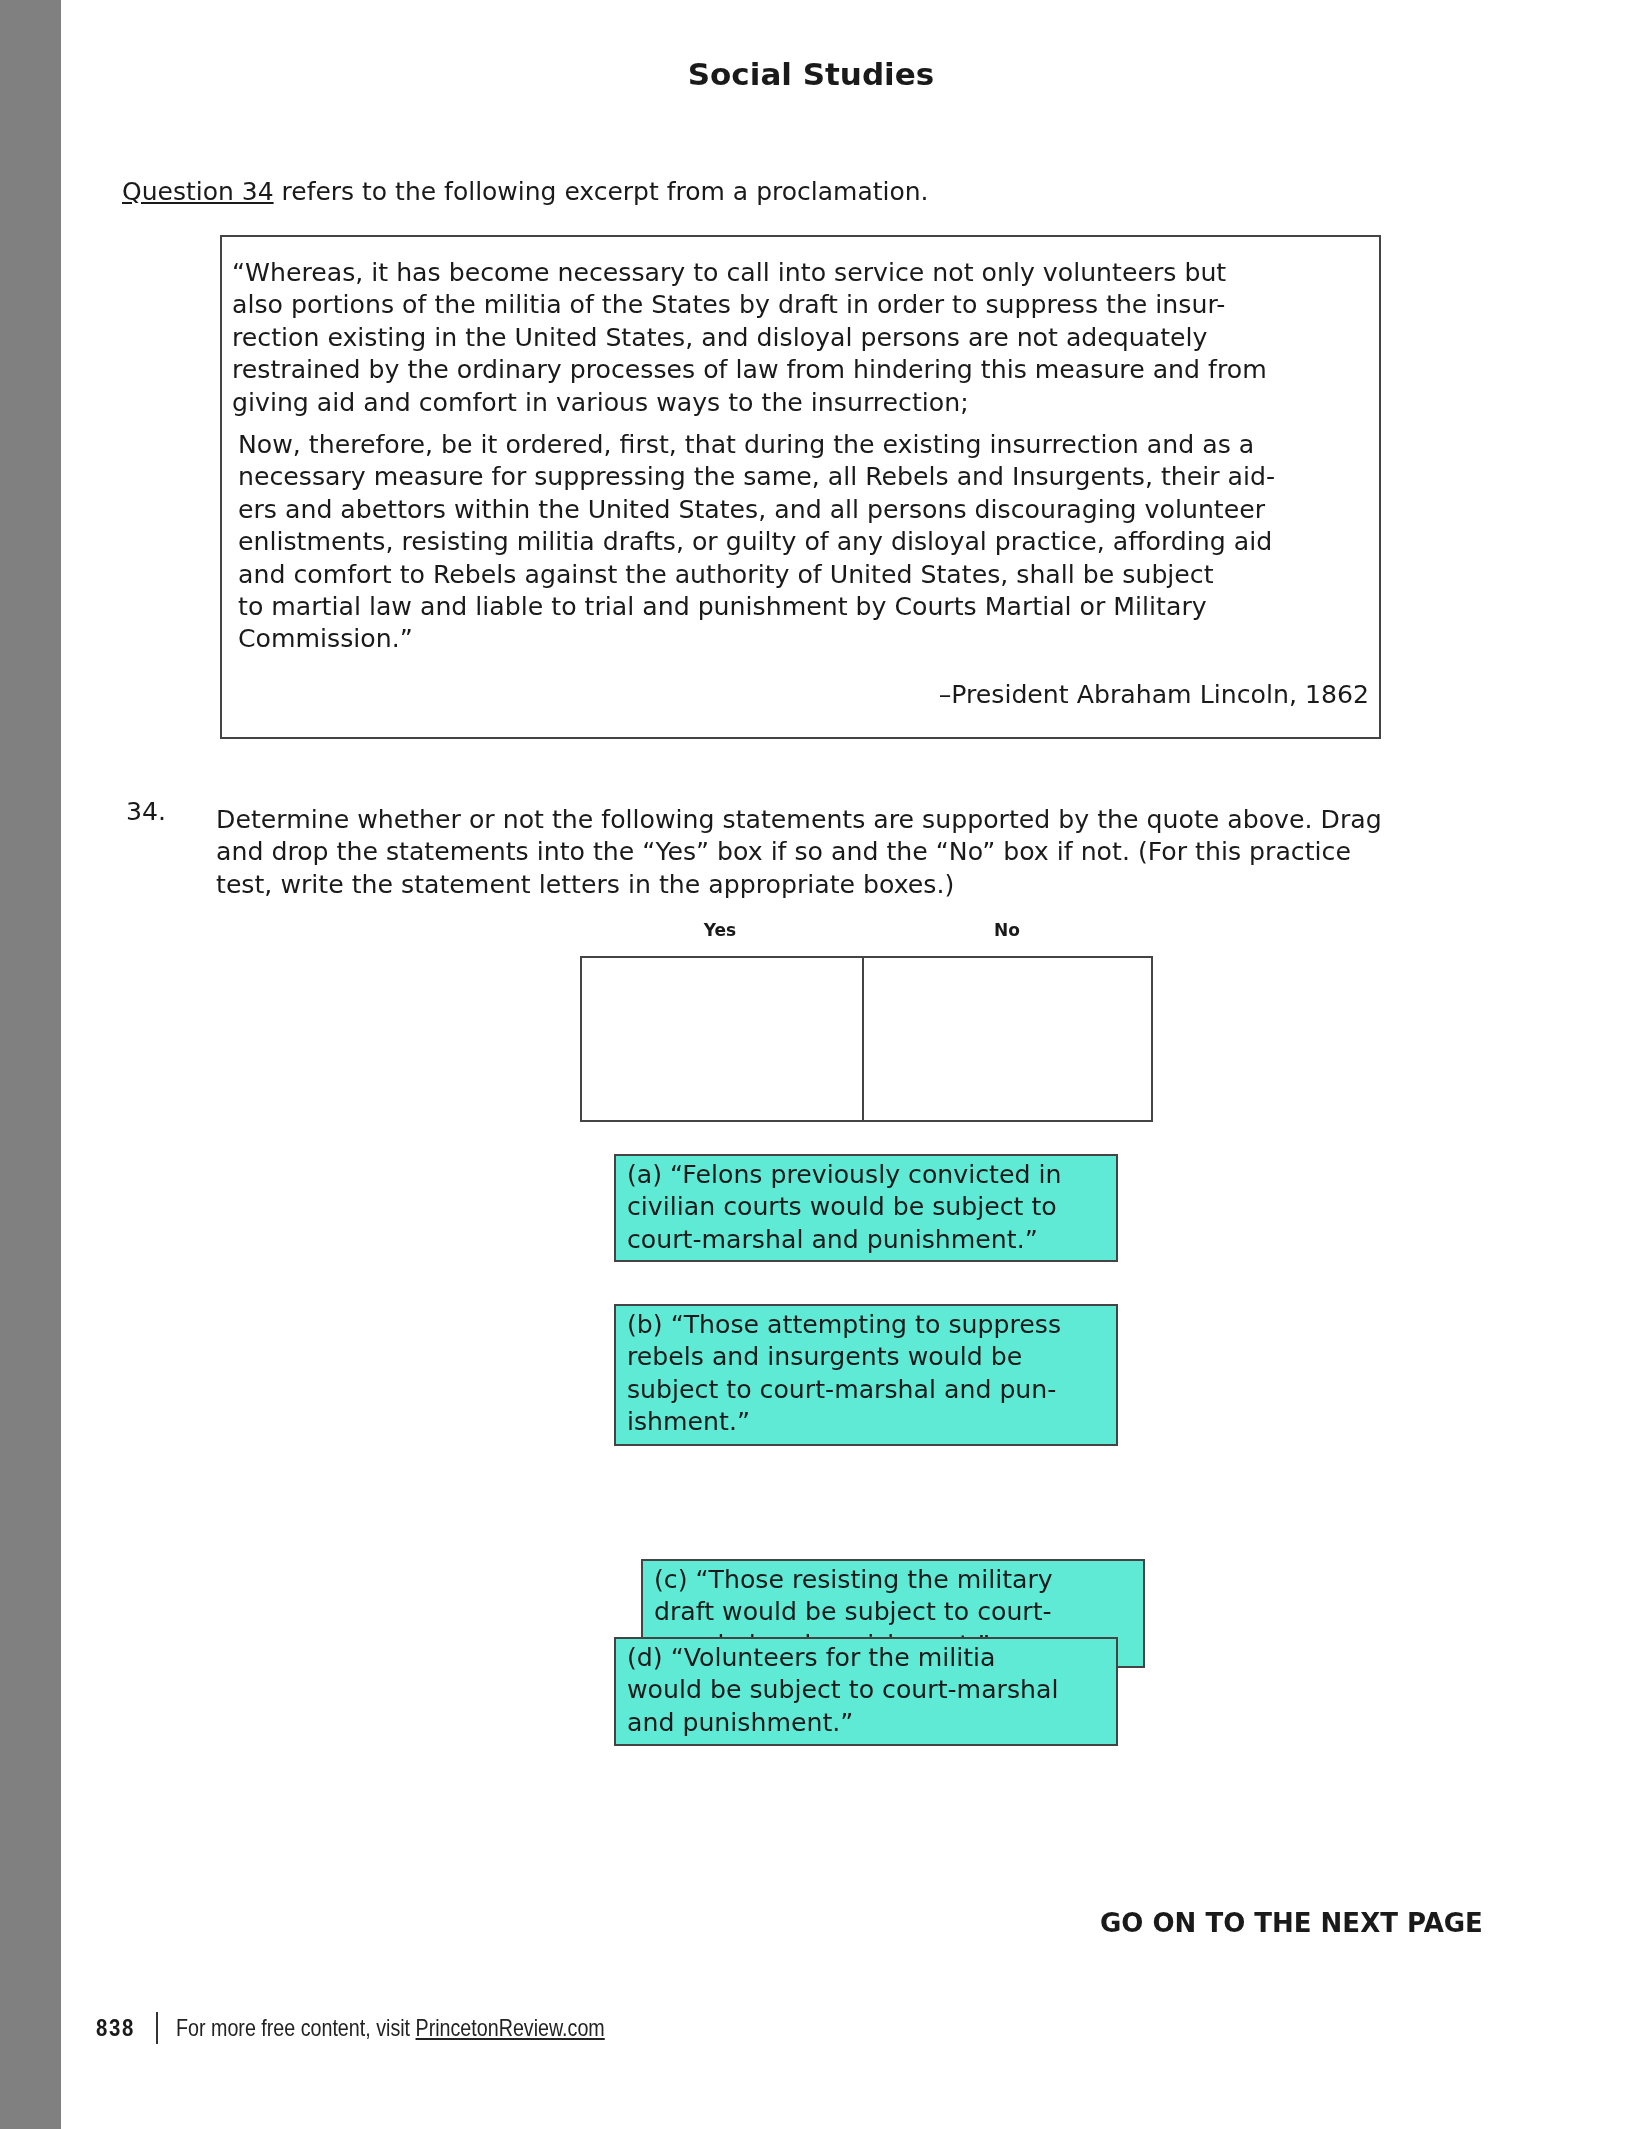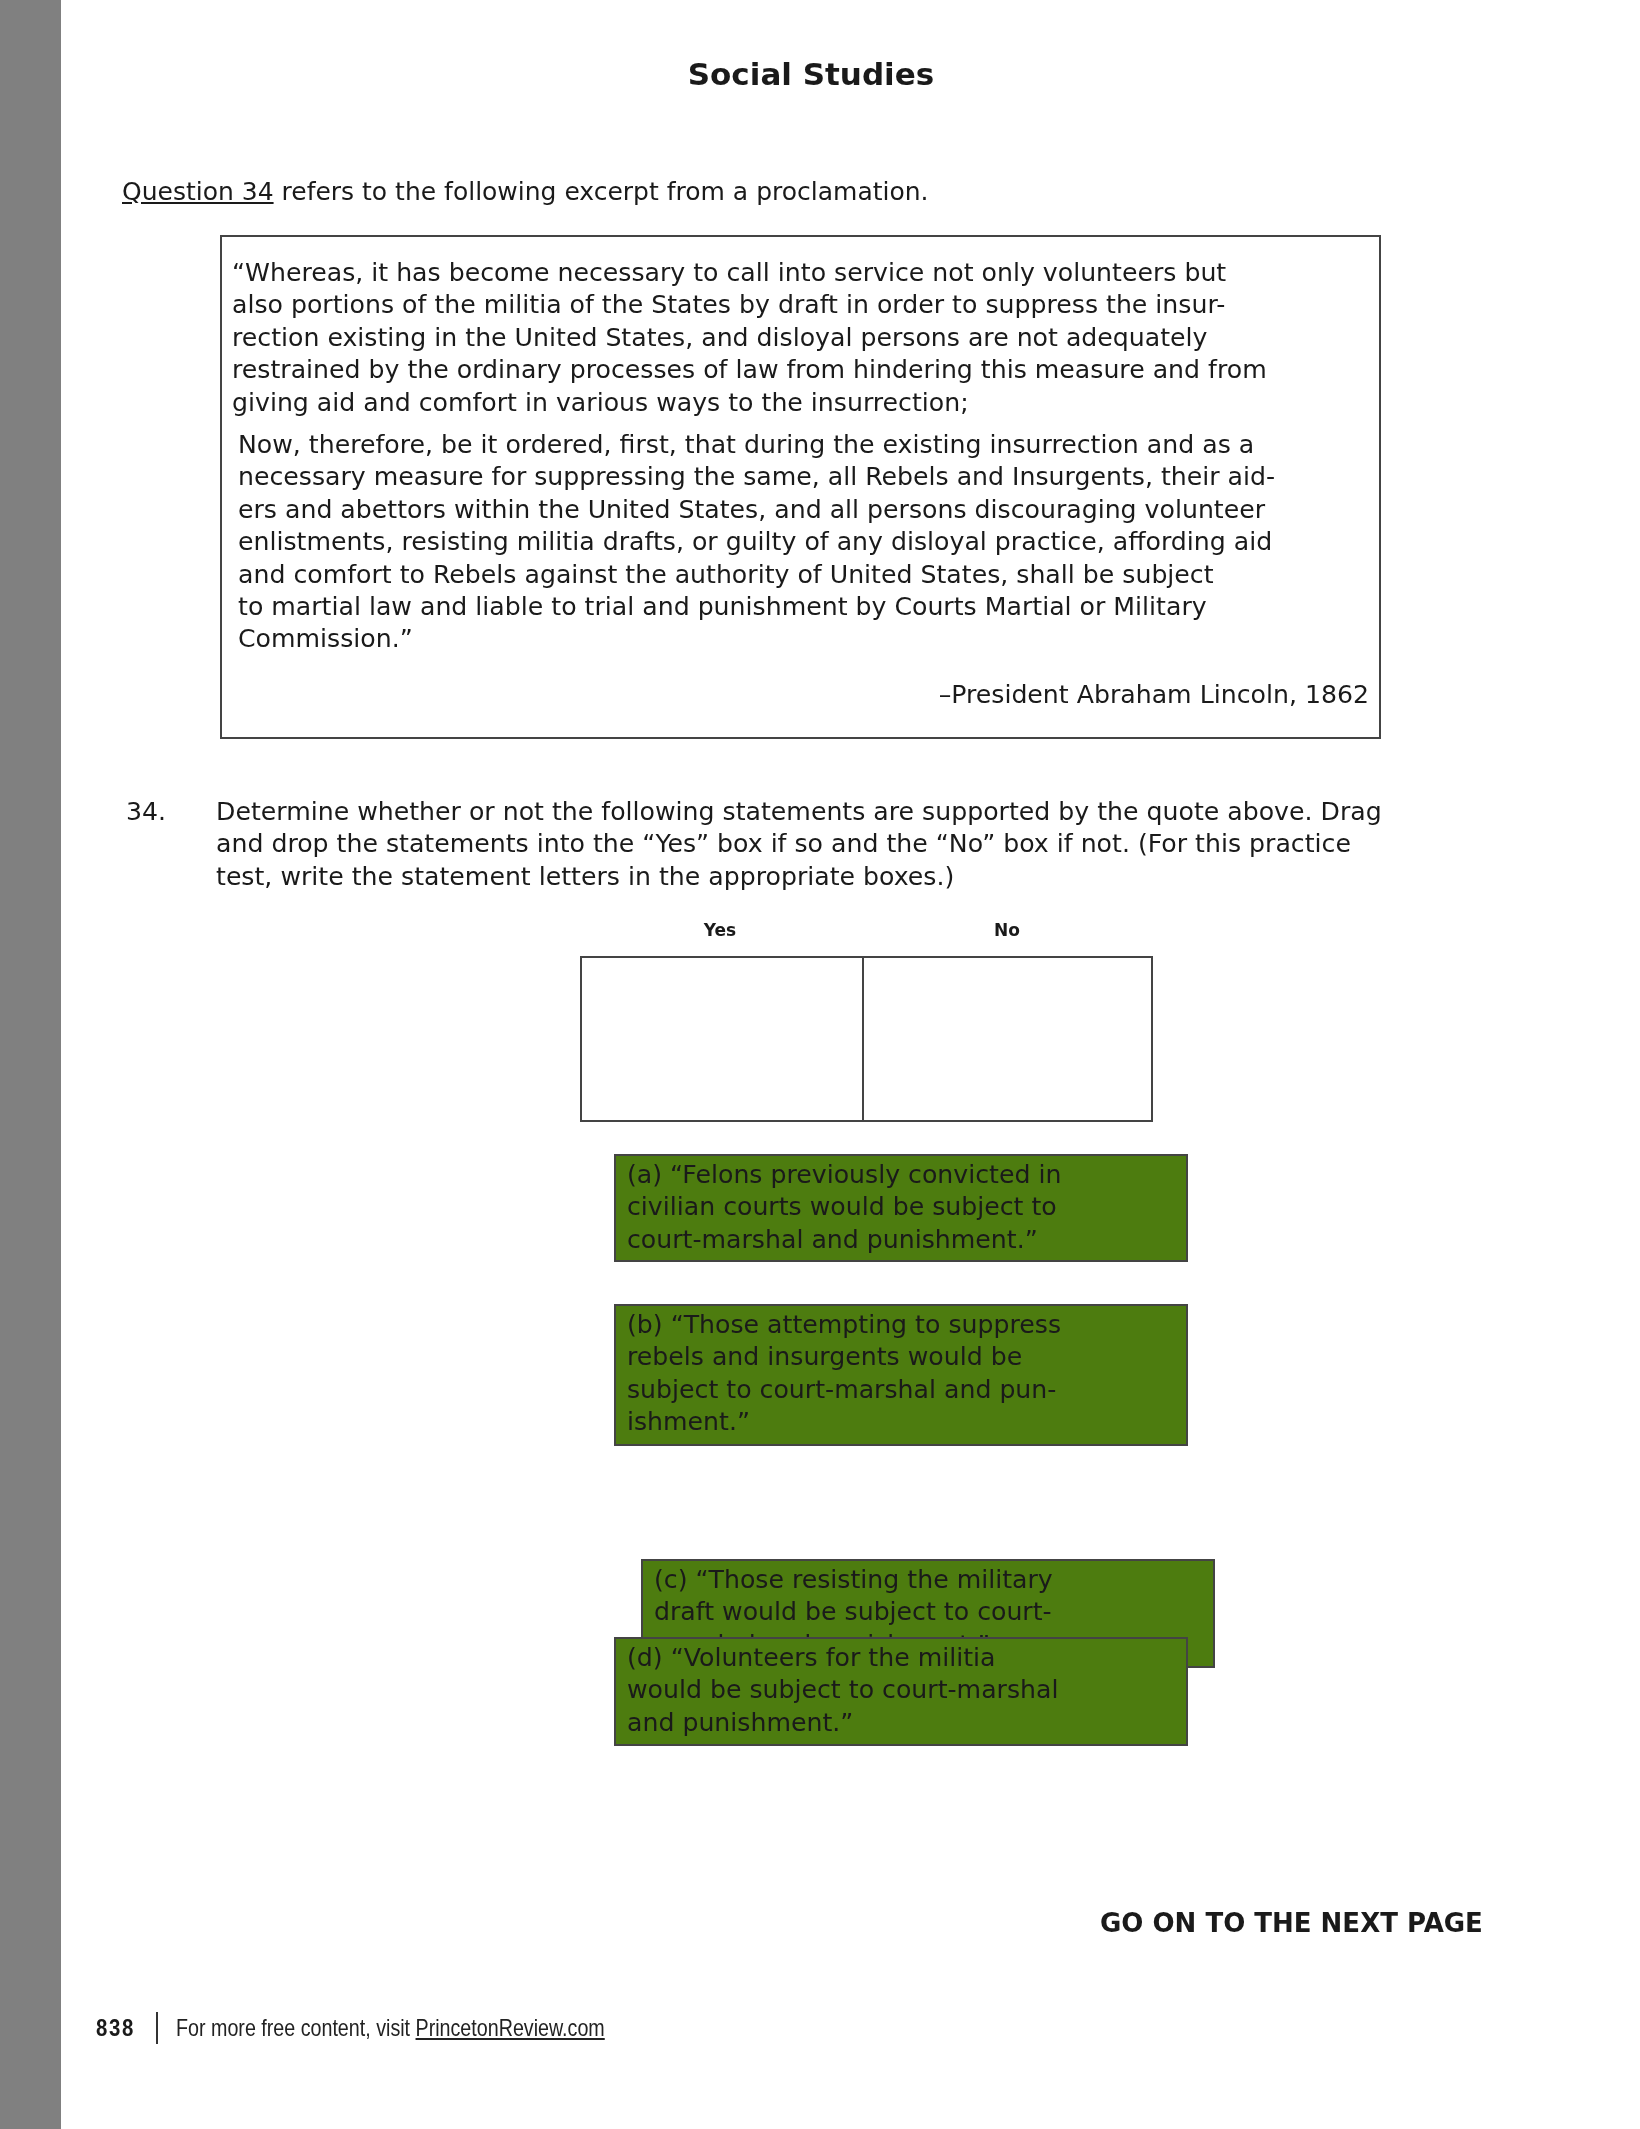--- a/index.html
+++ b/index.html
@@ -18,34 +18,34 @@
   .quote-box {
     position: absolute; left: 220px; top: 235px; width: 1161px; height: 504px;
     border: 2px solid #444; box-sizing: border-box; padding: 20px 10px 0 10px;
     font-size: 25.2px; line-height: 32.4px;
   }
   .quote-box p { margin: 0; white-space: pre-line; }
   .quote-box p + p { margin-top: 10px; margin-left: 6px; }
   .attribution { position: absolute; right: 10px; top: 442px; white-space: nowrap; }
   .question { position: absolute; left: 126px; top: 796px; width: 1360px; font-size: 25.2px; line-height: 32.4px; }
   .q-num { position: absolute; left: 0; top: 0; }
-  .q-text { position: absolute; left: 90px; top: 0; width: 1290px; white-space: pre-line; }
+  .q-text { position: absolute; left: 90px; top: 8px; width: 1290px; white-space: pre-line; }
   .col-label { position: absolute; top: 912px; font-weight: bold; font-size: 17px; line-height: 36px; text-align: center; }
   .yes-label { left: 580px; width: 280px; }
   .no-label { left: 862px; width: 290px; }
   .sort-box {
     position: absolute; left: 580px; top: 956px; width: 573px; height: 166px;
     border: 2px solid #444; box-sizing: border-box; display: flex;
   }
   .sort-box .zone { flex: 1; height: 100%; }
   .sort-box .zone.yes { border-right: 2px solid #444; flex: 0 0 280px; }
   .statement {
-    position: absolute; left: 614px; width: 574px; border: 2px solid #444; box-sizing: border-box;
+    position: absolute; left: 614px; width: 504px; border: 2px solid #444; box-sizing: border-box;
     padding: 3px 10px 4px 11px; font-size: 25.2px; line-height: 32.4px; white-space: pre-line;
-    cursor: grab; background: #4d7c0f;
+    cursor: grab; background: #5eead4;
   }
   .st-a { top: 1154px; height: 108px; }
   .st-b { top: 1304px; height: 142px; }
   .st-c { top: 1559px; height: 109px; margin-left: 27px; }
   .st-d { top: 1637px; height: 109px; }
   .next-page {
     position: absolute; left: 1100px; width: 416px; top: 1905px; text-align: left;
     font-weight: bold; font-size: 26px; line-height: 36px; white-space: nowrap;
   }
   .footer { position: absolute; left: 96px; top: 2008px; height: 40px; display: flex; align-items: center; white-space: nowrap; }

